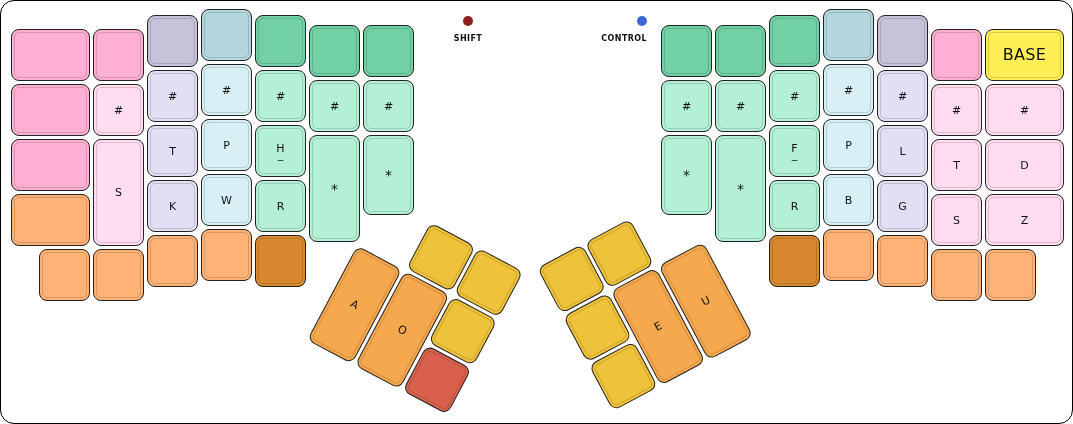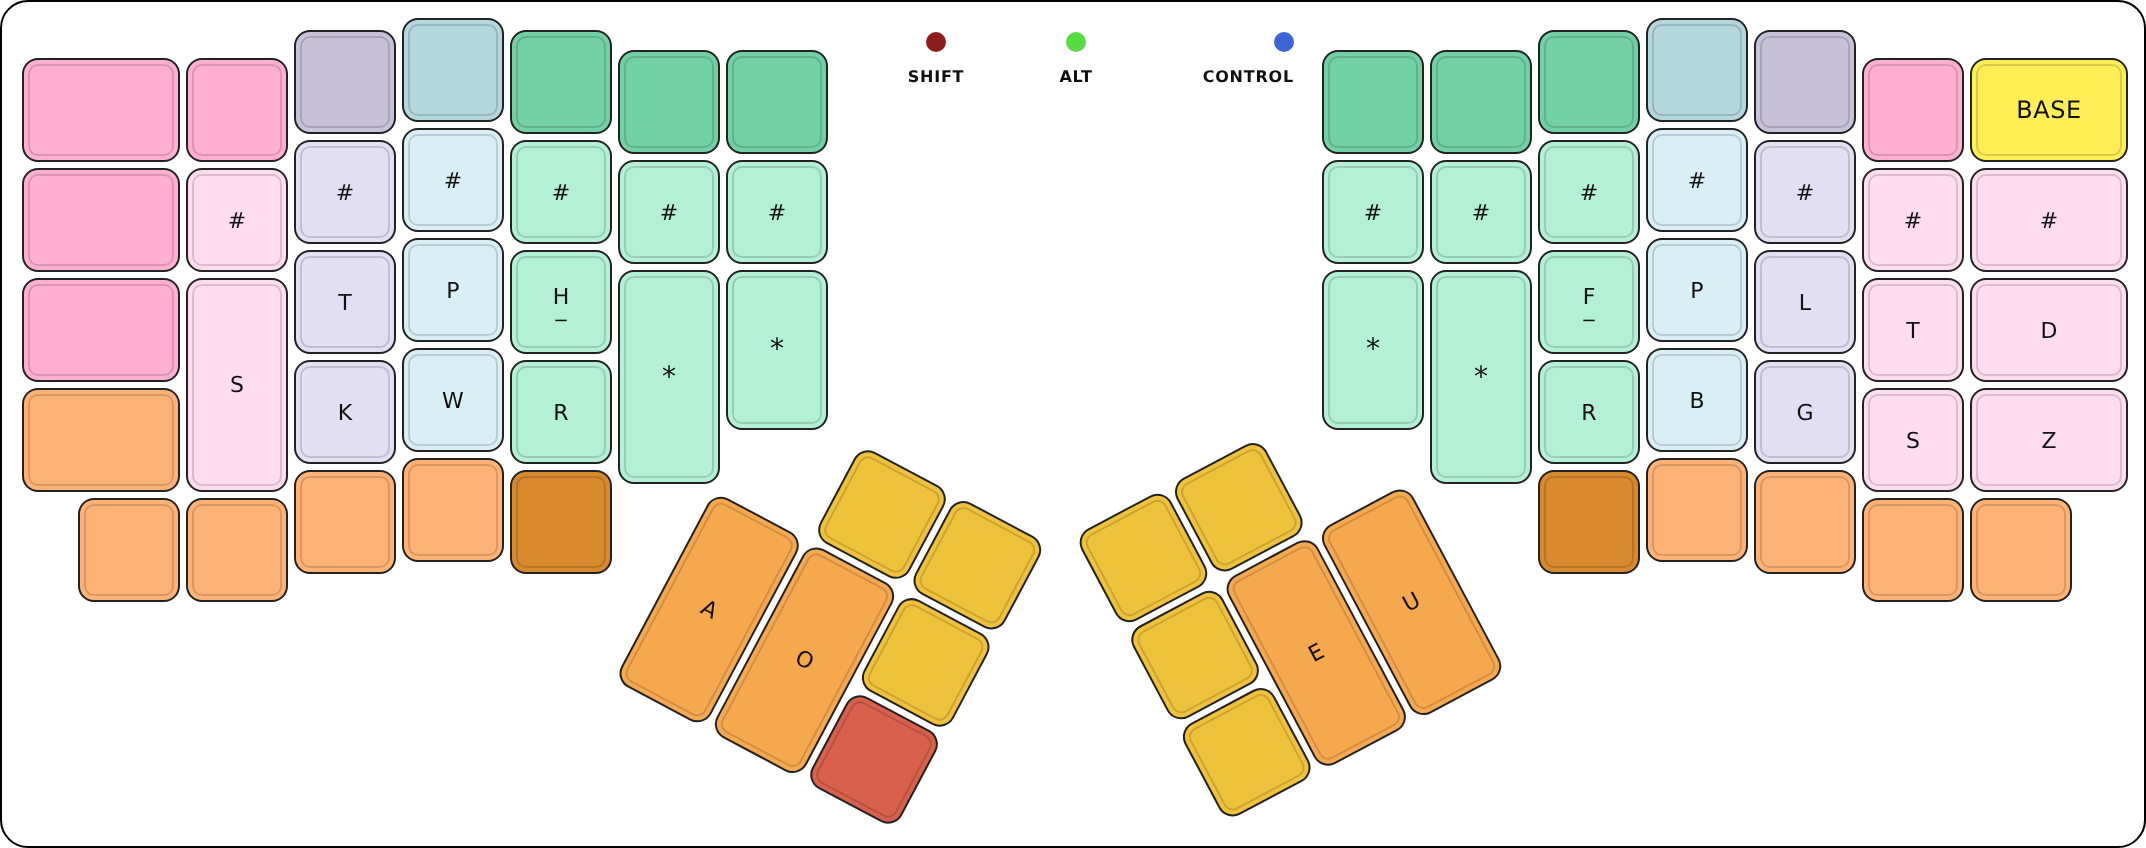--- a/index.html
+++ b/index.html
@@ -12,40 +12,36 @@
     position:absolute;border:1px solid #222;border-radius:8px;box-sizing:border-box;
     display:flex;flex-direction:column;align-items:center;justify-content:center;
     pointer-events:auto;
   }
   .key::after{
     content:"";position:absolute;left:2px;right:2px;top:2px;bottom:2px;
     border:1px solid rgba(0,0,0,0.15);border-radius:5px;pointer-events:none;
   }
   .klabel{font-size:11px;color:#111;line-height:1;z-index:1;white-space:nowrap;}
   .key.asterisk .klabel{font-size:14px;}
-  .key.base .klabel{font-size:12px;letter-spacing:0.3px;}
+  .key.base .klabel{font-size:16px;letter-spacing:0.3px;}
   .ksub{font-size:11px;line-height:2px;height:6px;color:#111;z-index:1;}
   .thumb{position:absolute;width:162px;height:165px;transform-origin:0 0;pointer-events:none;}
   .legend-item{position:absolute;width:84px;display:flex;flex-direction:column;align-items:center;}
   .dot{width:10px;height:10px;border-radius:50%;}
   .legend-label{margin-top:8px;font-size:8px;font-weight:bold;letter-spacing:0.4px;color:#111;}
 </style>
 </head>
 <body>
 
 <div class="canvas">
 
   <div class="legend-item" style="left:425px;top:15px;">
     <span class="dot" style="background: rgb(143, 29, 29);"></span>
     <span class="legend-label">SHIFT</span>
   </div>
-  <div class="legend-item" style="left:495px;top:15px;">
-    <span class="dot" style="background: rgb(87, 219, 66);"></span>
-    <span class="legend-label">ALT</span>
-  </div>
   <div class="legend-item" style="left:562px;top:15px;align-items:flex-end;">
     <span class="dot" style="background: rgb(61, 101, 216);"></span>
     <span class="legend-label">CONTROL</span>
   </div>
 
   <div id="left-main" class="half">
       <div class="key" style="left: 10px; top: 28px; width: 79px; height: 52px; background: rgb(255, 175, 210);"></div>
       <div class="key" style="left: 10px; top: 83px; width: 79px; height: 52px; background: rgb(255, 175, 210);"></div>
       <div class="key" style="left: 10px; top: 138px; width: 79px; height: 52px; background: rgb(255, 175, 210);"></div>
       <div class="key" style="left: 10px; top: 193px; width: 79px; height: 52px; background: rgb(255, 178, 118);"></div>

